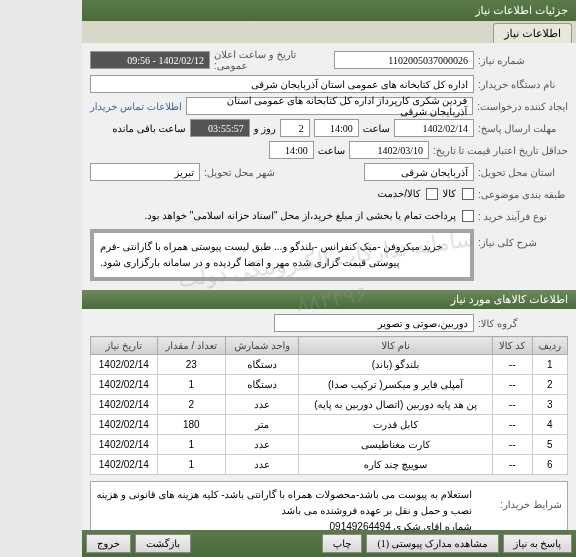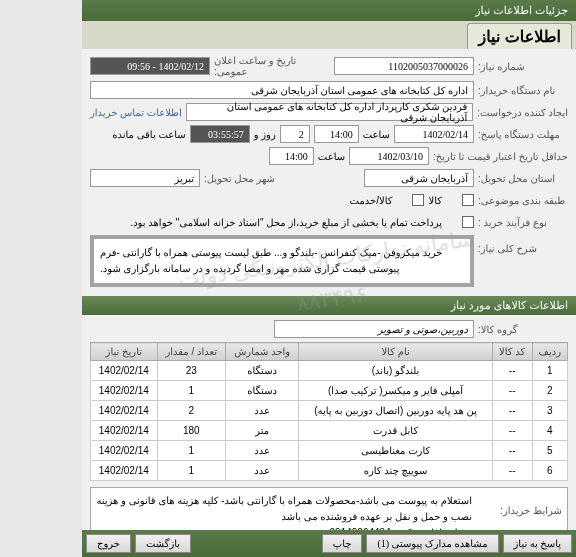--- a/index.html
+++ b/index.html
@@ -27,27 +27,26 @@
   text-align: right;
 }
 .tabs {
   display: flex;
   background: #d8d8c8;
   padding: 2px 4px 0;
   gap: 2px;
 }
 .tab {
   padding: 3px 10px;
-  font-size: 16px;
+  font-size: 11px;
   background: #c8c8b8;
   border: 1px solid #999;
   border-bottom: none;
   border-radius: 3px 3px 0 0;
   cursor: pointer;
-  font-weight: bold;
 }
 .tab.active { background: #e8e8d8; }
 .content {
   padding: 6px 8px;
   height: calc(100% - 60px);
   overflow-y: auto;
 }
 .row {
   display: flex;
   align-items: center;
@@ -67,23 +66,23 @@
   padding: 2px 5px;
   font-size: 10px;
   min-width: 80px;
   height: 18px;
   display: inline-flex;
   align-items: center;
   font-family: Tahoma;
 }
 .field.dark { background: #555; color: #fff; }
 .field.wide { flex: 1; }
-.field.med { min-width: 200px; font-style: italic; }
+.field.med { min-width: 200px; }
 .spacer { flex: 1; }
-.checkbox-row { display: flex; align-items: center; gap: 20px; font-size: 10px; padding: 3px 0; }
+.checkbox-row { display: flex; gap: 6px; font-size: 10px; padding: 3px 0; }
 .chk { width: 12px; height: 12px; border: 1px solid #666; background: #fff; display: inline-block; }
 .section-header {
   background: linear-gradient(to bottom, #6a8a5a, #4a6a3a);
   color: #fff;
   padding: 3px 8px;
   font-size: 11px;
   margin: 5px -8px;
 }
 .description {
   background: #fff;
@@ -188,21 +187,21 @@
       <span class="field wide">اداره کل کتابخانه های عمومی استان آذربایجان شرقی</span>
     </div>
 
     <div class="row">
       <span class="label">ایجاد کننده درخواست:</span>
       <span class="field wide">فردین شکری کارپرداز اداره کل کتابخانه های عمومی استان آذربایجان شرقی</span>
       <span class="label link">اطلاعات تماس خریدار</span>
     </div>
 
     <div class="row">
-      <span class="label">مهلت دستگاه پاسخ:</span>
+      <span class="label">مهلت ارسال پاسخ:</span>
       <span class="field">1402/02/14</span>
       <span>ساعت</span>
       <span class="field" style="min-width:45px">14:00</span>
       <span class="field" style="min-width:30px">2</span>
       <span>روز و</span>
       <span class="field dark" style="min-width:60px">03:55:57</span>
       <span>ساعت باقی مانده</span>
     </div>
 
     <div class="row">

